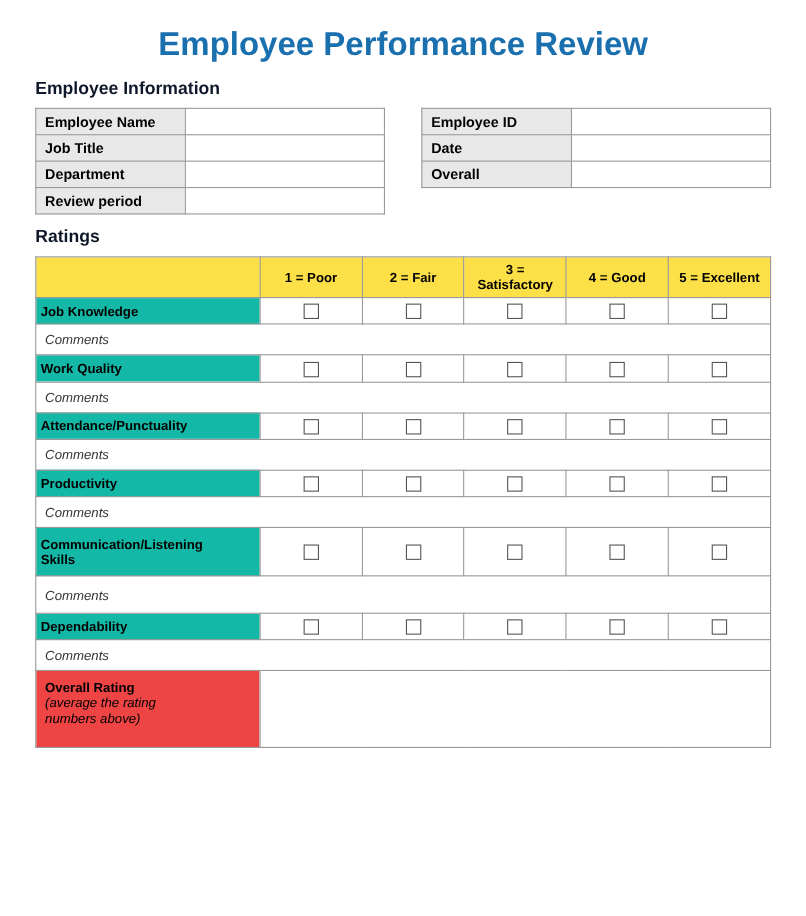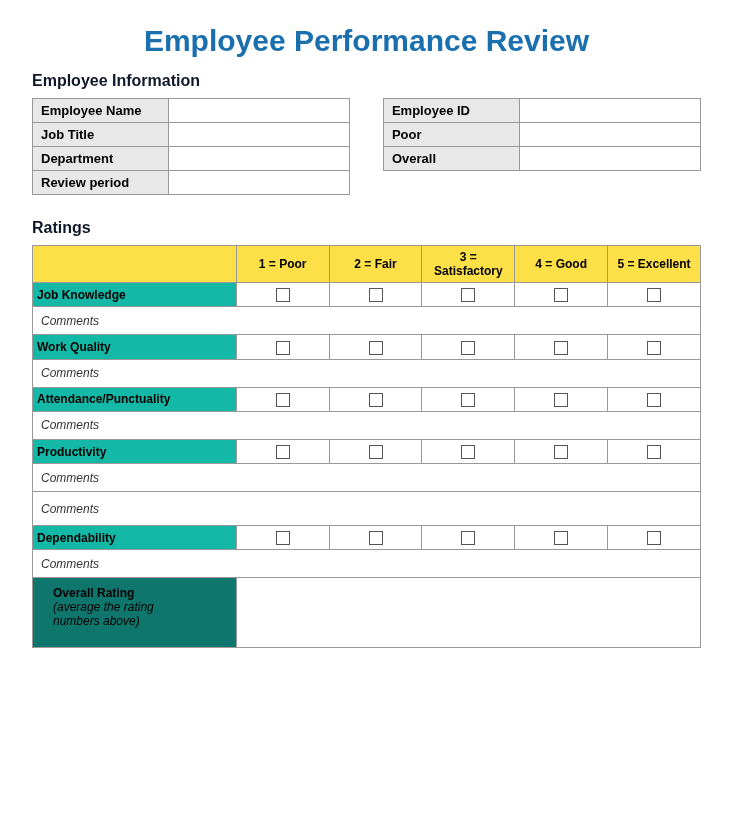--- a/index.html
+++ b/index.html
@@ -22,21 +22,21 @@
     .section-title {
       color: #0f172a;
       font-size: 16px;
       font-weight: bold;
       margin-bottom: 8px;
     }
     
     .info-table {
       width: 100%;
       border-collapse: collapse;
-      margin-bottom: 24px;
+      margin-bottom: 12px;
     }
     .info-table td {
       border: 1px solid #999;
       padding: 4px 8px;
       font-size: 13px;
     }
     .info-table td.label {
       font-weight: bold;
       background: #e8e8e8;
       width: 120px;
@@ -99,22 +99,22 @@
     .checkbox {
       display: inline-block;
       width: 14px;
       height: 14px;
       border: 1px solid #555;
       background: #fff;
       vertical-align: middle;
     }
     .ratings-table td.overall-label {
       text-align: left;
-      padding-left: 20px;
-      background: #0f766e;
+      padding-left: 8px;
+      background: #ef4444;
       vertical-align: top;
       padding-top: 8px;
     }
     .ratings-table td.overall-value {
       background: #fff;
       height: 64px;
     }
     .col-category { width: 180px; }
     .col-rating { width: 82px; }
   </style>
@@ -131,21 +131,21 @@
       <td class="label">Employee Name</td>
       <td class="value"></td>
       <td class="spacer"></td>
       <td class="label">Employee ID</td>
       <td class="value"></td>
     </tr>
     <tr>
       <td class="label">Job Title</td>
       <td class="value"></td>
       <td class="spacer"></td>
-      <td class="label">Poor</td>
+      <td class="label">Date</td>
       <td class="value"></td>
     </tr>
     <tr>
       <td class="label">Department</td>
       <td class="value"></td>
       <td class="spacer"></td>
       <td class="label">Overall</td>
       <td class="value"></td>
     </tr>
     <tr>
@@ -215,20 +215,28 @@
       <td class="checkbox-cell"><span class="checkbox"></span></td>
       <td class="checkbox-cell"><span class="checkbox"></span></td>
       <td class="checkbox-cell"><span class="checkbox"></span></td>
       <td class="checkbox-cell"><span class="checkbox"></span></td>
     </tr>
     <tr>
       <td colspan="6" class="comments">Comments</td>
     </tr>
 
     <tr>
+      <td class="category" style="height:44px; vertical-align:middle;">Communication/Listening<br>Skills</td>
+      <td class="checkbox-cell"><span class="checkbox"></span></td>
+      <td class="checkbox-cell"><span class="checkbox"></span></td>
+      <td class="checkbox-cell"><span class="checkbox"></span></td>
+      <td class="checkbox-cell"><span class="checkbox"></span></td>
+      <td class="checkbox-cell"><span class="checkbox"></span></td>
+    </tr>
+    <tr>
       <td colspan="6" class="comments-full">Comments</td>
     </tr>
 
     <tr>
       <td class="category">Dependability</td>
       <td class="checkbox-cell"><span class="checkbox"></span></td>
       <td class="checkbox-cell"><span class="checkbox"></span></td>
       <td class="checkbox-cell"><span class="checkbox"></span></td>
       <td class="checkbox-cell"><span class="checkbox"></span></td>
       <td class="checkbox-cell"><span class="checkbox"></span></td>

